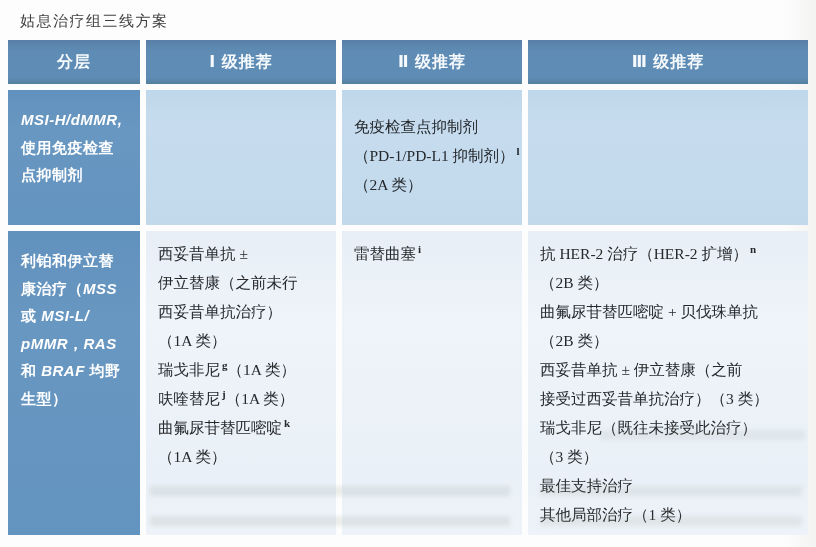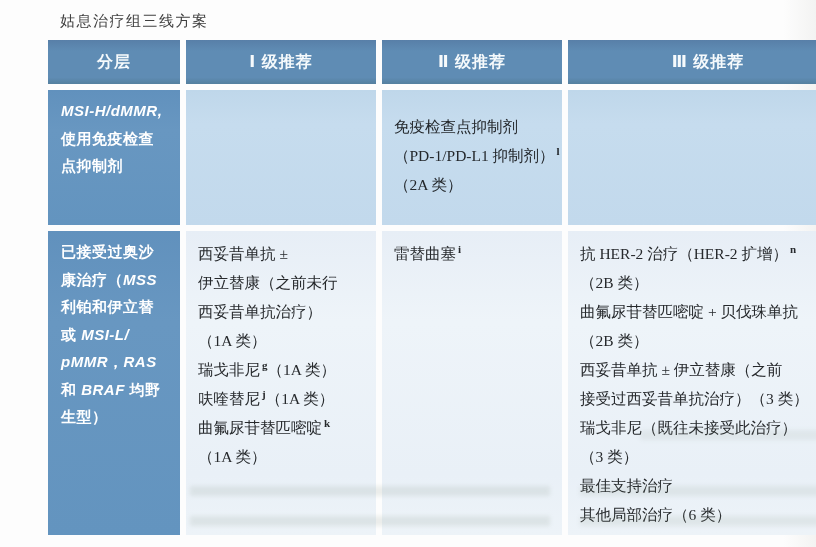--- a/index.html
+++ b/index.html
@@ -1,21 +1,21 @@
 <!DOCTYPE html>
 <html><head>
 <meta charset="utf-8">
 <style>
   html,body{margin:0;padding:0;}
   body{
     width:816px;height:547px;overflow:hidden;position:relative;
     background:linear-gradient(90deg,#fdfdfd 0 96%,#f3f3f2);
     font-family:"Liberation Serif","DejaVu Serif",serif;
   }
-  .page{position:absolute;inset:0;margin-left:40px;}
+  .page{position:absolute;inset:0;}
   .doc-title{
     position:absolute;left:20px;top:12px;
     font-size:15px;letter-spacing:1.5px;color:#3f3f3f;
     font-family:"Liberation Serif","DejaVu Serif",serif;
   }
   .table-grid{
     position:absolute;left:8px;top:40px;width:800px;
     display:grid;
     grid-template-columns:132px 190px 180px 280px;
     grid-template-rows:44px 135px 304px;
@@ -26,21 +26,21 @@
     color:#f6fafc;display:flex;align-items:center;justify-content:center;
     font-family:"Liberation Sans","DejaVu Sans",sans-serif;
     font-weight:700;font-size:16px;letter-spacing:1px;
   }
   .cell{box-sizing:border-box;overflow:hidden;}
   .cell.strat{
     background:linear-gradient(180deg,#6191bd,#6897c1 30%,#6394bf);
     color:#ffffff;
     font-family:"Liberation Sans","DejaVu Sans",sans-serif;
     font-weight:600;font-size:15px;line-height:27.5px;
-    padding:7px 6px 0 13px;letter-spacing:.5px;
+    padding:16px 6px 0 13px;letter-spacing:.5px;
   }
   .cell.light1{
     background:linear-gradient(180deg,#bfd7ea,#c6dcee 25%,#c2d9ec);
     color:#23272b;font-size:15.5px;line-height:29px;
     padding:22px 6px 0 12px;
   }
   .cell.light2{
     background:linear-gradient(180deg,#e7eef6,#eef4f9 30%,#e9f0f7 80%,#edf3f8);
     color:#26292c;font-size:15.5px;line-height:29px;
     padding:8px 14px 0 12px;
@@ -82,23 +82,22 @@
       </div>
     <div class="cell light1"></div>
     <div class="cell light1">
         <div class="line"><span>免疫检查点抑制剂</span></div>
         <div class="line"><span>（PD-1/PD-L1 抑制剂）</span><sup>l</sup></div>
         <div class="line"><span>（2A 类）</span></div>
       </div>
     <div class="cell light1"></div>
 
     <div class="cell strat">
-        <div class="line"><span>已接受过奥沙</span></div>
+        <div class="line"><span>利铂和伊立替</span></div>
         <div class="line"><span>康治疗（</span><span class="it">MSS</span></div>
-        <div class="line"><span>利铂和伊立替</span></div>
         <div class="line"><span>或 </span><span class="it">MSI-L/</span></div>
         <div class="line"><span class="it">pMMR</span><span>，</span><span class="it">RAS</span></div>
         <div class="line"><span>和 </span><span class="it">BRAF</span><span> 均野</span></div>
         <div class="line"><span>生型）</span></div>
       </div>
     <div class="cell light2">
         <div class="line"><span>西妥昔单抗 ±</span></div>
         <div class="line"><span>伊立替康（之前未行</span></div>
         <div class="line"><span>西妥昔单抗治疗）</span></div>
         <div class="line"><span>（1A 类）</span></div>
@@ -113,21 +112,21 @@
     <div class="cell light2">
         <div class="line"><span>抗 HER-2 治疗（HER-2 扩增）</span><sup>n</sup></div>
         <div class="line"><span>（2B 类）</span></div>
         <div class="line"><span>曲氟尿苷替匹嘧啶 + 贝伐珠单抗</span></div>
         <div class="line"><span>（2B 类）</span></div>
         <div class="line"><span>西妥昔单抗 ± 伊立替康（之前</span></div>
         <div class="line"><span>接受过西妥昔单抗治疗）（3 类）</span></div>
         <div class="line"><span>瑞戈非尼（既往未接受此治疗）</span></div>
         <div class="line"><span>（3 类）</span></div>
         <div class="line"><span>最佳支持治疗</span></div>
-        <div class="line"><span>其他局部治疗（6 类）</span></div>
+        <div class="line"><span>其他局部治疗（1 类）</span></div>
       </div>
 
   </div>
 
   <div class="bleed b1"></div>
   <div class="bleed b2"></div>
   <div class="bleed b3"></div>
 
 </div>
 

